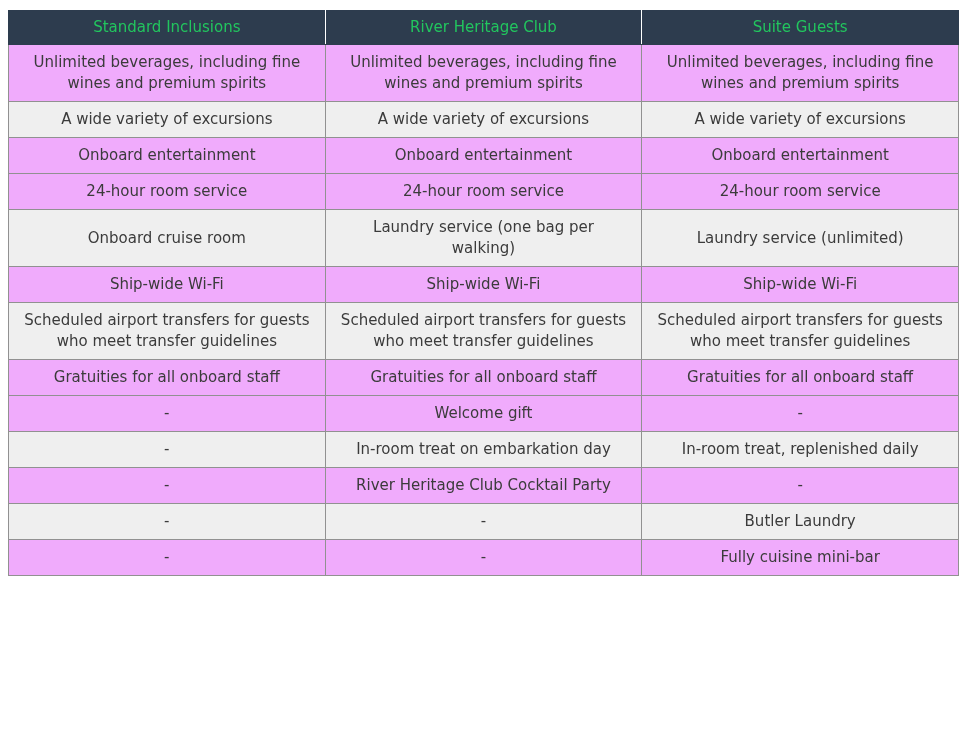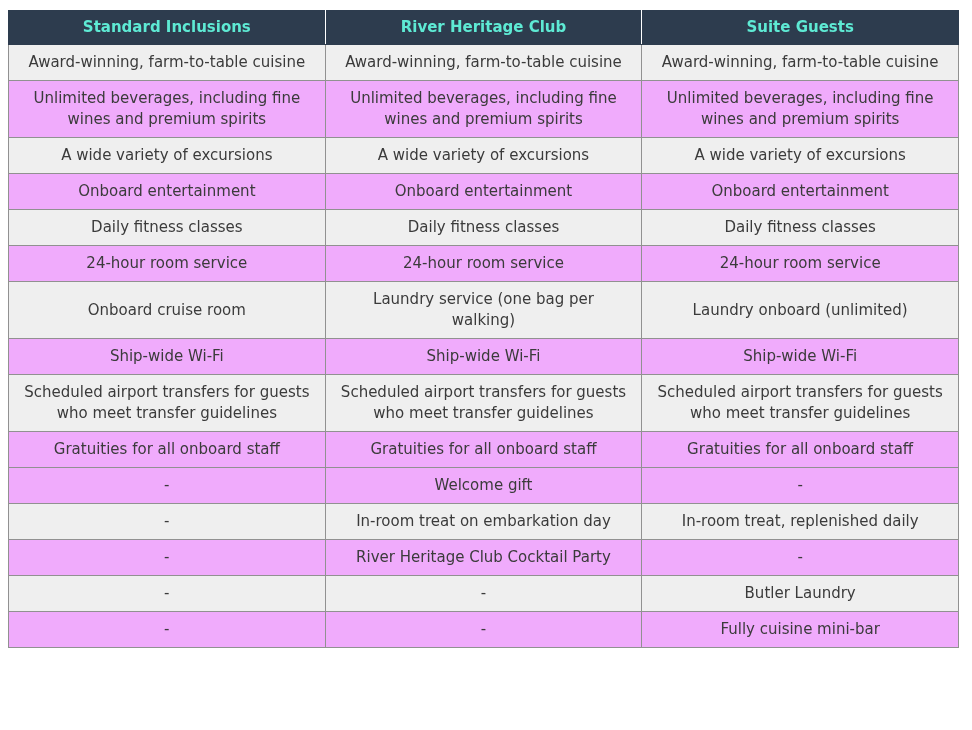--- a/index.html
+++ b/index.html
@@ -29,22 +29,22 @@
   table.inclusions th,
   table.inclusions td {
     border: 1px solid #919191;
     text-align: center;
     vertical-align: middle;
     padding: 7px 14px;
     line-height: 21px;
   }
   table.inclusions th {
     background: #2d3c4e;
-    color: #5eead4;
-    font-weight: bold;
+    color: #22c55e;
+    font-weight: normal;
     font-size: 15px;
     padding: 6px 14px;
     border-color: #2d3c4e;
     border-left-color: #ffffff;
     border-right-color: #ffffff;
   }
   table.inclusions th:first-child { border-left-color: #2d3c4e; }
   table.inclusions th:last-child  { border-right-color: #2d3c4e; }
   table.inclusions tr.alt td { background: #efefef; }
   table.inclusions tr.plain td { background: #f0abfc; }
@@ -55,54 +55,44 @@
 <div class="page">
   <table class="inclusions">
     <thead>
       <tr>
           <th>Standard Inclusions</th>
           <th>River Heritage Club</th>
           <th>Suite Guests</th>
         </tr>
     </thead>
     <tbody>
-        <tr class="alt">
-          <td>Award-winning, farm-to-table cuisine</td>
-          <td>Award-winning, farm-to-table cuisine</td>
-          <td>Award-winning, farm-to-table cuisine</td>
-        </tr>
         <tr class="plain">
           <td>Unlimited beverages, including fine wines and premium spirits</td>
           <td>Unlimited beverages, including fine wines and premium spirits</td>
           <td>Unlimited beverages, including fine wines and premium spirits</td>
         </tr>
         <tr class="alt">
           <td>A wide variety of excursions</td>
           <td>A wide variety of excursions</td>
           <td>A wide variety of excursions</td>
         </tr>
         <tr class="plain">
           <td>Onboard entertainment</td>
           <td>Onboard entertainment</td>
           <td>Onboard entertainment</td>
         </tr>
-        <tr class="alt">
-          <td>Daily fitness classes</td>
-          <td>Daily fitness classes</td>
-          <td>Daily fitness classes</td>
-        </tr>
         <tr class="plain">
           <td>24-hour room service</td>
           <td>24-hour room service</td>
           <td>24-hour room service</td>
         </tr>
         <tr class="alt">
           <td>Onboard cruise room</td>
           <td>Laundry service (one bag per walking)</td>
-          <td>Laundry onboard (unlimited)</td>
+          <td>Laundry service (unlimited)</td>
         </tr>
         <tr class="plain">
           <td>Ship-wide Wi-Fi</td>
           <td>Ship-wide Wi-Fi</td>
           <td>Ship-wide Wi-Fi</td>
         </tr>
         <tr class="alt">
           <td>Scheduled airport transfers for guests who meet transfer guidelines</td>
           <td>Scheduled airport transfers for guests who meet transfer guidelines</td>
           <td>Scheduled airport transfers for guests who meet transfer guidelines</td>

